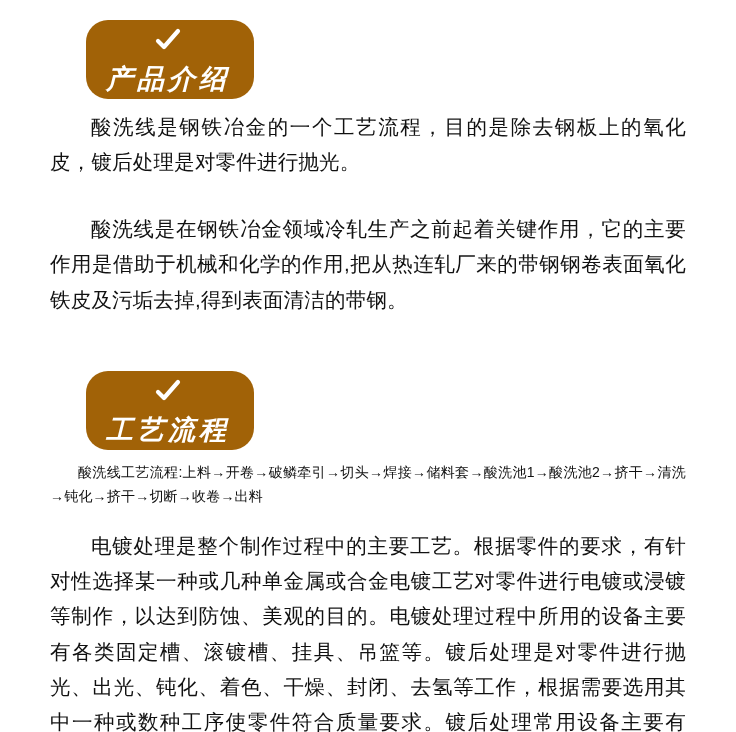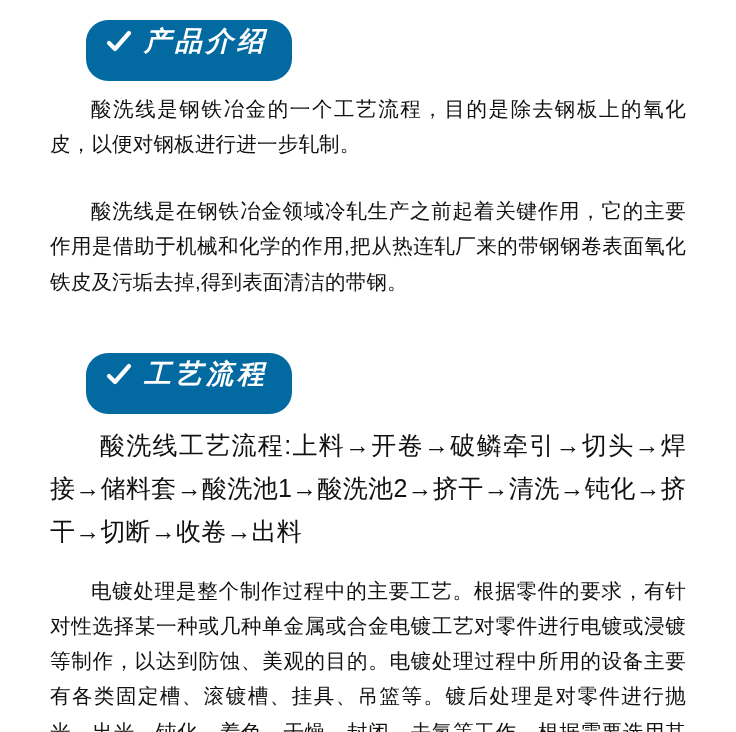--- a/index.html
+++ b/index.html
@@ -18,24 +18,25 @@
     width: 736px;
     height: 732px;
     position: relative;
     box-sizing: border-box;
     padding: 14px 48px 0 48px;
   }
   .section-heading {
     display: inline-flex;
     align-items: center;
     gap: 12px;
-    background: #0369a1;
+    background: #a16207;
     border-radius: 22px;
-    padding: 7px 24px 24px 20px;
+    padding: 7px 24px 4px 20px;
     margin: 0 0 10px 38px;
+    flex-direction: column;
   }
   .section-heading .check-icon {
     width: 26px;
     height: 26px;
     display: inline-block;
     flex: 0 0 auto;
   }
   .section-heading .heading-text {
     color: #ffffff;
     font-size: 27px;
@@ -54,21 +55,21 @@
     margin: 0 0 18px 0;
     text-indent: 2em;
     text-align: justify;
     letter-spacing: 0.2px;
     color: #111111;
   }
   p.body-text.tight {
     margin-bottom: 12px;
   }
   .flow-text {
-    font-size: 25px;
+    font-size: 14px;
     line-height: 1.72;
     margin: 0 0 20px 0;
     text-indent: 2em;
     text-align: justify;
     letter-spacing: 0.2px;
     color: #111111;
   }
   .spacer-sm { height: 14px; }
   .para-group { padding: 0 2px; }
 </style>
@@ -80,21 +81,21 @@
   <div class="section-heading heading-block-1">
     <span class="check-icon">
       <svg viewBox="0 0 26 26" width="26" height="26" aria-hidden="true">
         <path d="M3 14 L9 20 L23 4" fill="none" stroke="#ffffff" stroke-width="4.2" stroke-linecap="round" stroke-linejoin="round"></path>
       </svg>
     </span>
     <span class="heading-text">产品介绍</span>
   </div>
 
   <div class="para-group">
-    <p class="body-text">酸洗线是钢铁冶金的一个工艺流程，目的是除去钢板上的氧化皮，以便对钢板进行进一步轧制。</p>
+    <p class="body-text">酸洗线是钢铁冶金的一个工艺流程，目的是除去钢板上的氧化皮，镀后处理是对零件进行抛光。</p>
     <div class="spacer-sm"></div>
     <p class="body-text">酸洗线是在钢铁冶金领域冷轧生产之前起着关键作用，它的主要作用是借助于机械和化学的作用,把从热连轧厂来的带钢钢卷表面氧化铁皮及污垢去掉,得到表面清洁的带钢。</p>
   </div>
 
   <div class="section-heading heading-block-2">
     <span class="check-icon">
       <svg viewBox="0 0 26 26" width="26" height="26" aria-hidden="true">
         <path d="M3 14 L9 20 L23 4" fill="none" stroke="#ffffff" stroke-width="4.2" stroke-linecap="round" stroke-linejoin="round"></path>
       </svg>
     </span>

